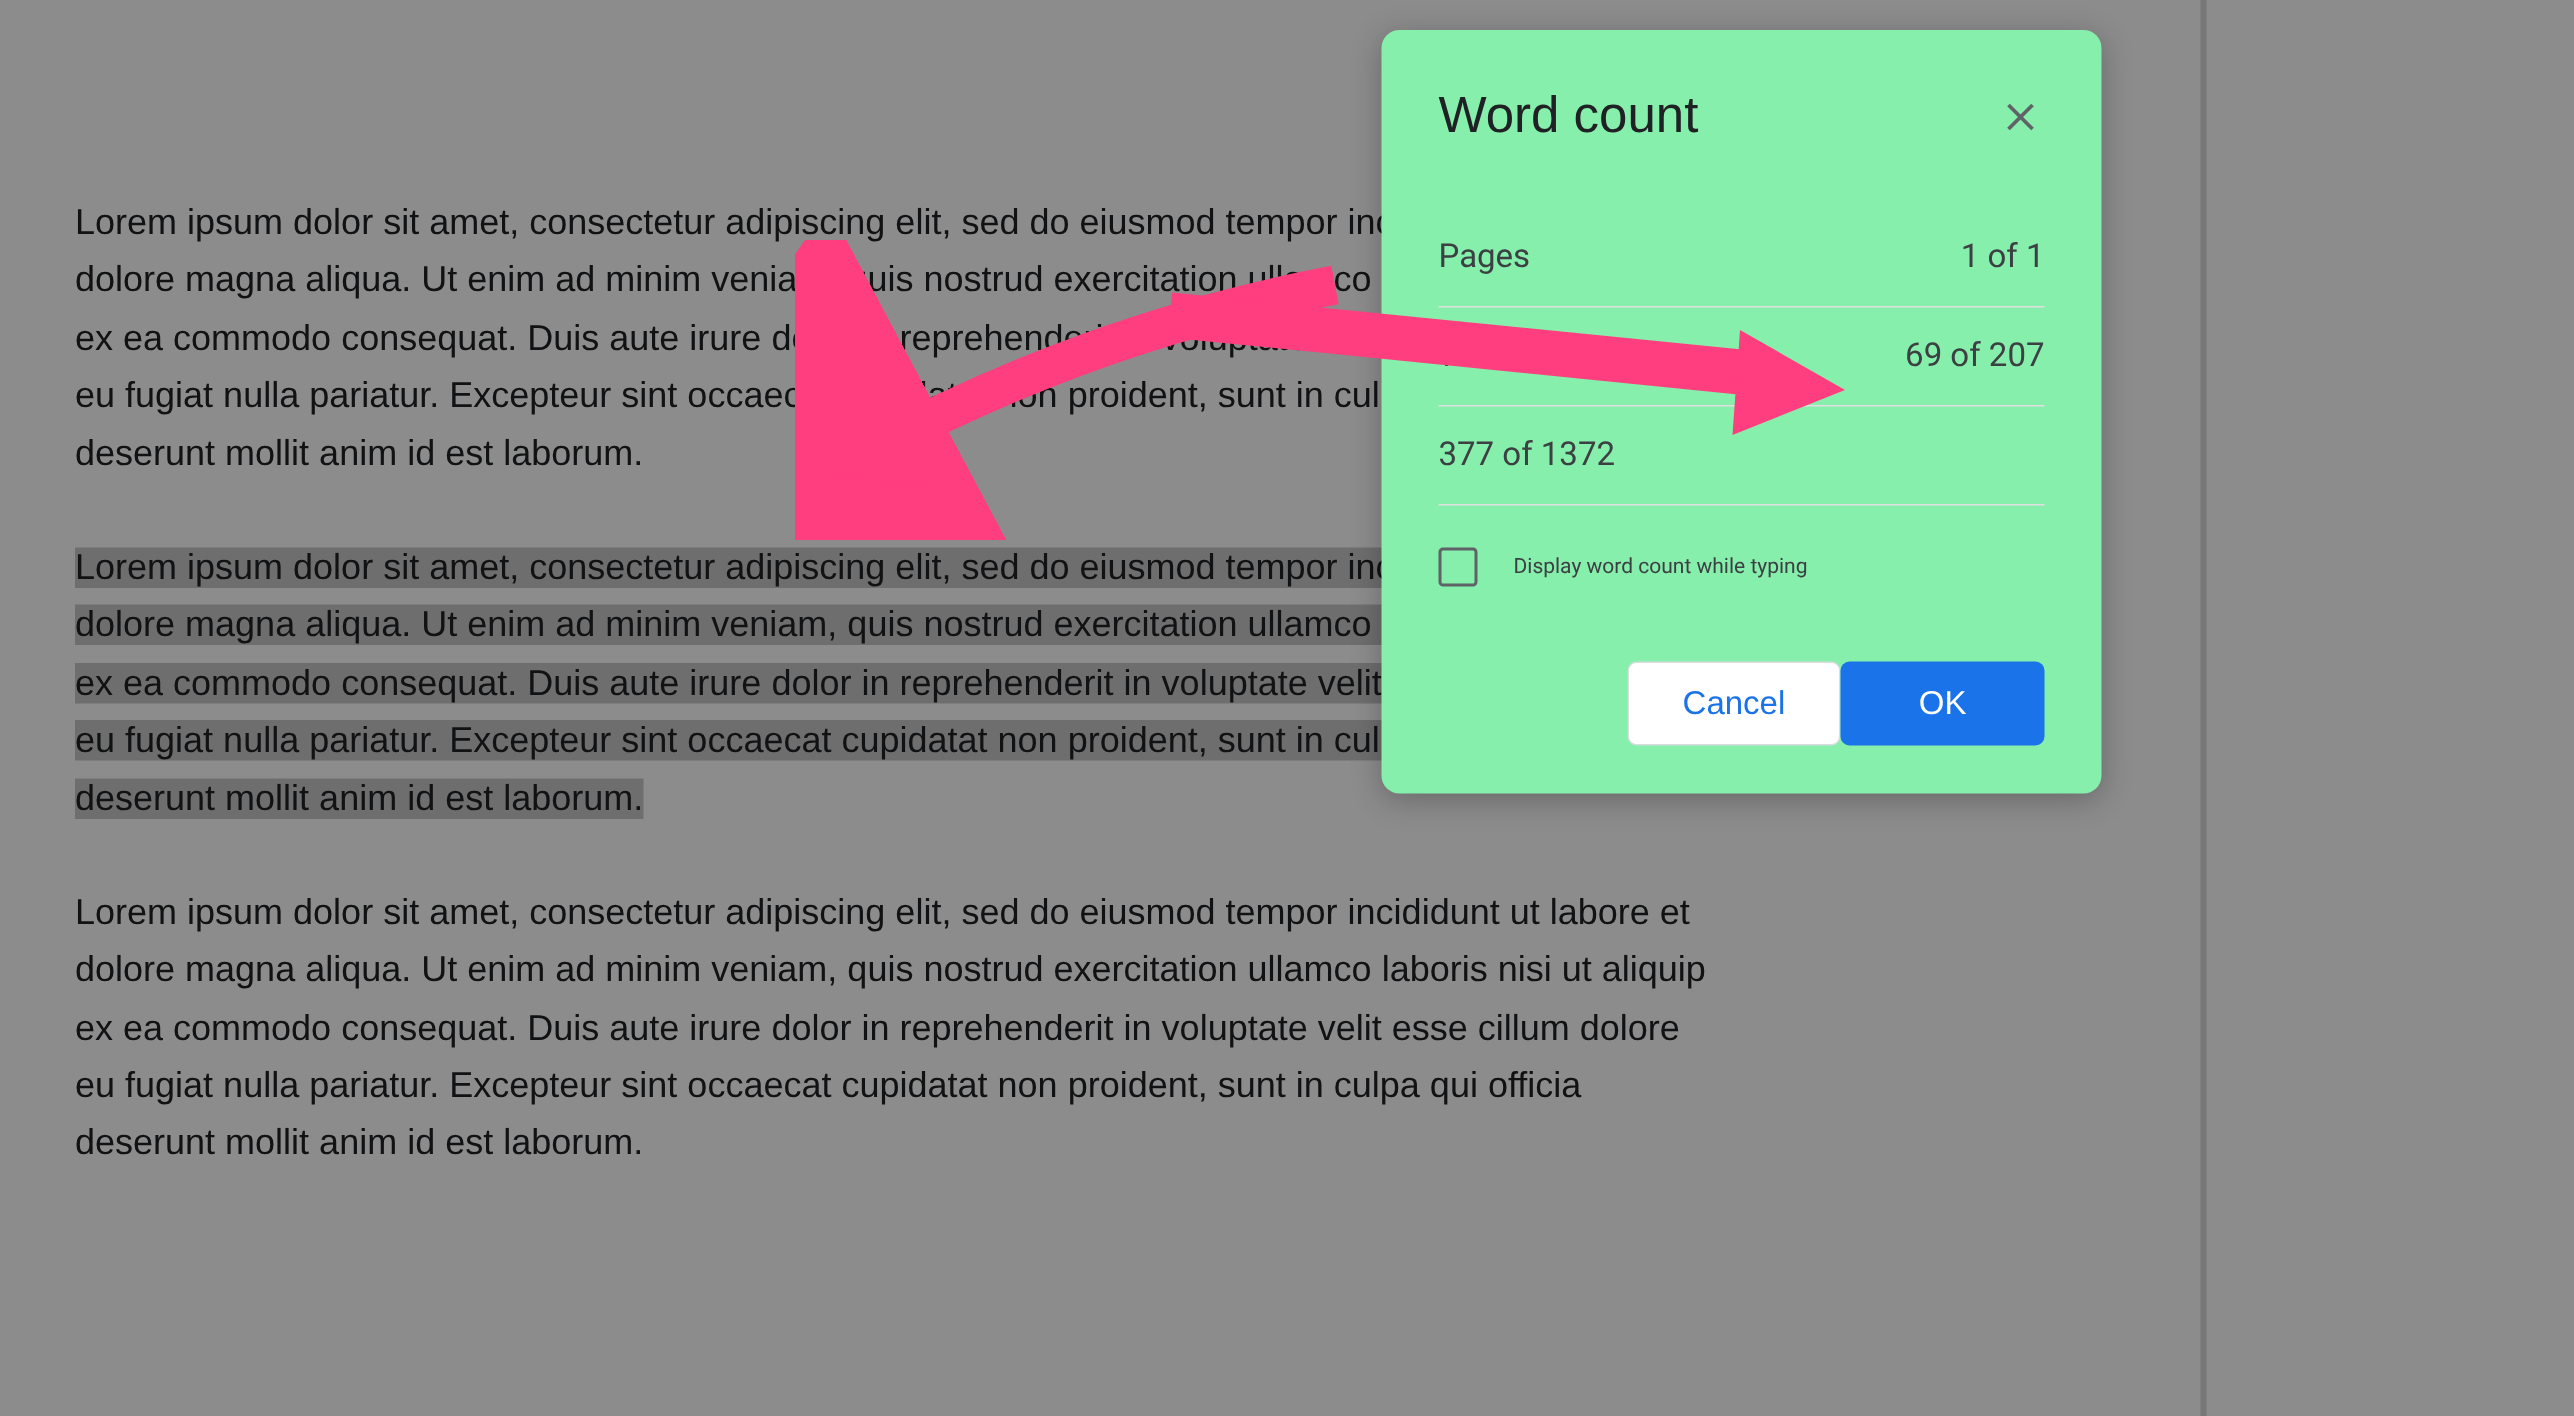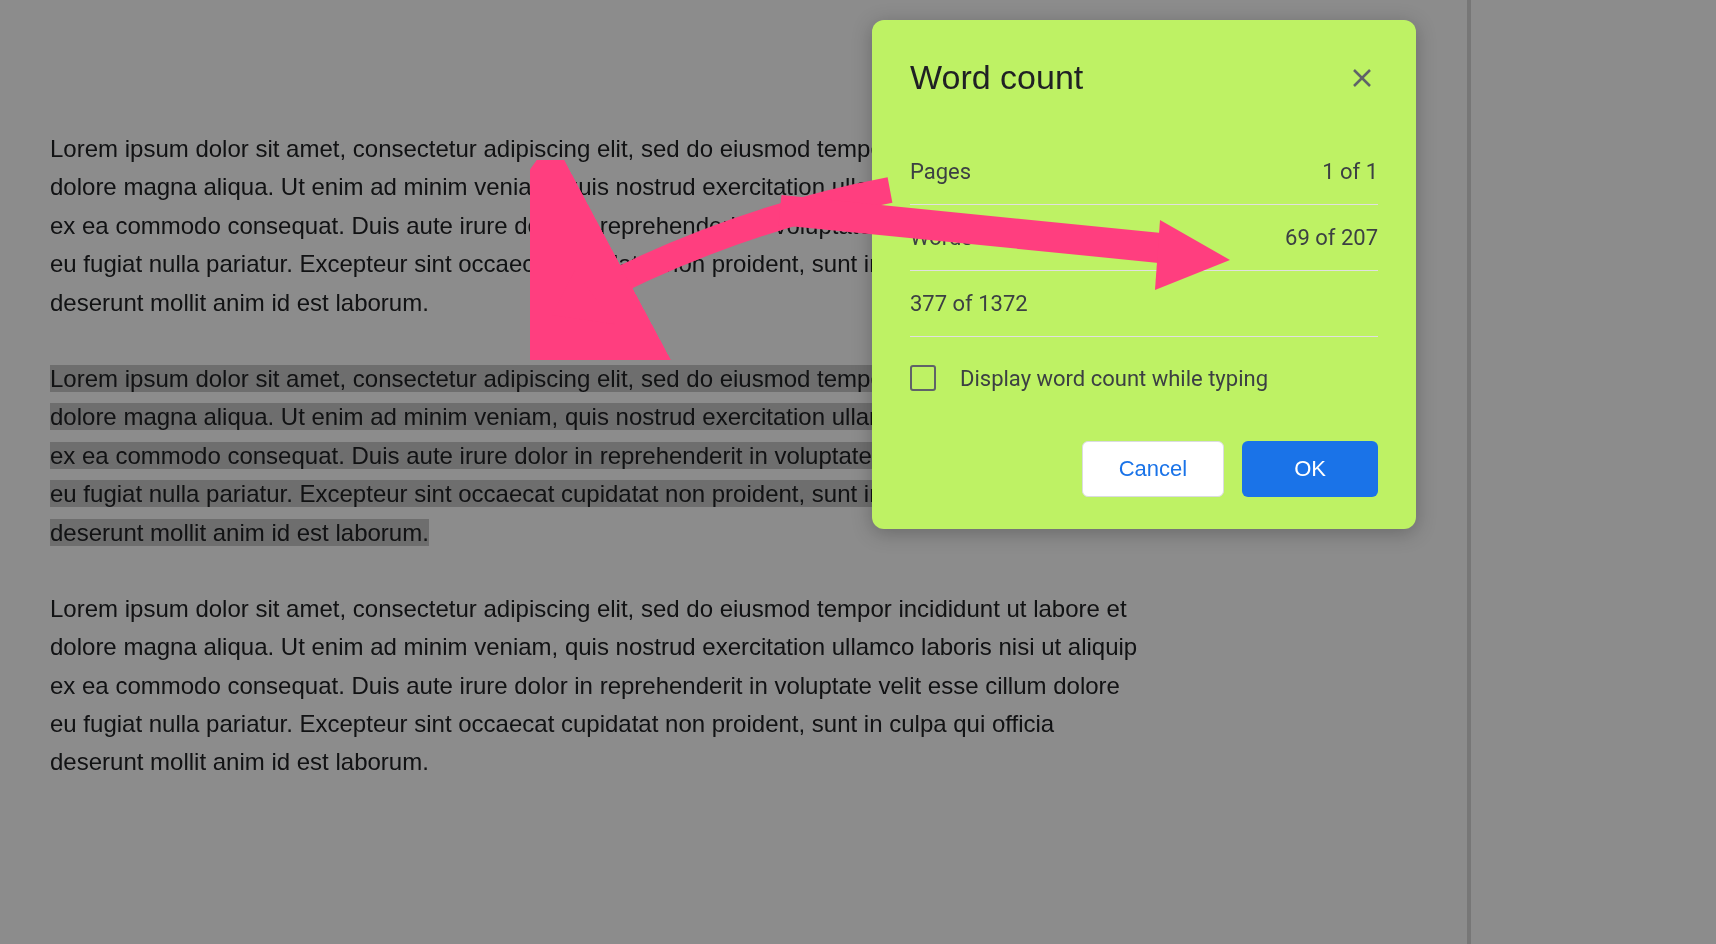--- a/index.html
+++ b/index.html
@@ -55,23 +55,23 @@
     
     .selected-wrapper {
       max-width: 1100px;
       margin-bottom: 38px;
       line-height: 1.6;
     }
     
     .dialog {
       position: absolute;
       top: 20px;
-      right: 300px;
-      width: 544px;
-      background: #bef264;
+      right: 315px;
+      width: 480px;
+      background: #86efac;
       border-radius: 12px;
       box-shadow: 0 4px 20px rgba(0, 0, 0, 0.25);
       z-index: 10;
       padding: 38px 38px 32px 38px;
     }
     
     .dialog-header {
       display: flex;
       justify-content: space-between;
       align-items: center;
@@ -128,28 +128,27 @@
     .checkbox {
       width: 26px;
       height: 26px;
       border: 2.5px solid #5f6368;
       border-radius: 3px;
       margin-right: 24px;
       cursor: pointer;
     }
     
     .checkbox-label {
-      font-size: 22px;
+      font-size: 14px;
       color: #3c4043;
     }
     
     .dialog-buttons {
       display: flex;
       justify-content: flex-end;
-      gap: 18px;
     }
     
     .btn {
       padding: 14px 36px;
       font-size: 22px;
       border-radius: 6px;
       cursor: pointer;
       font-family: 'Google Sans', Arial, sans-serif;
       font-weight: 500;
     }

